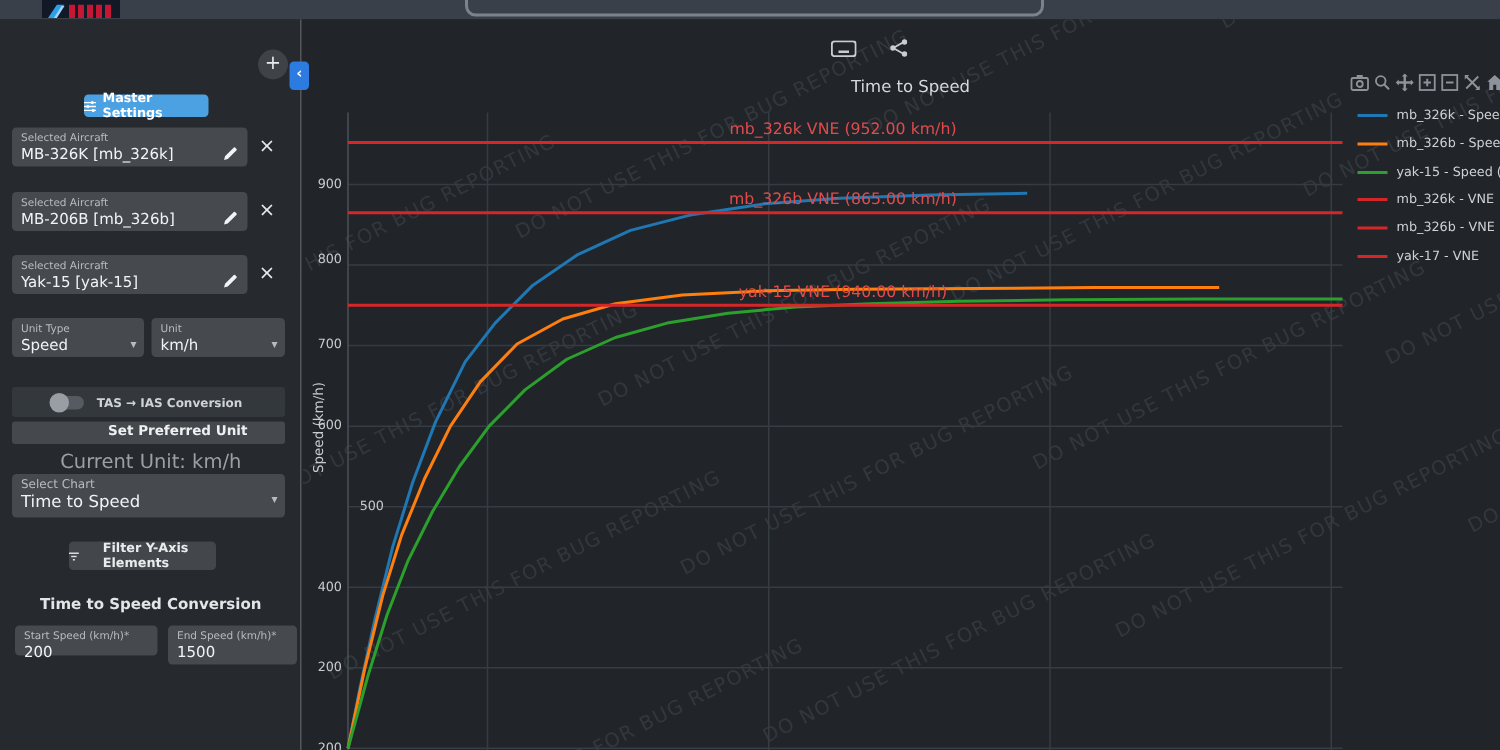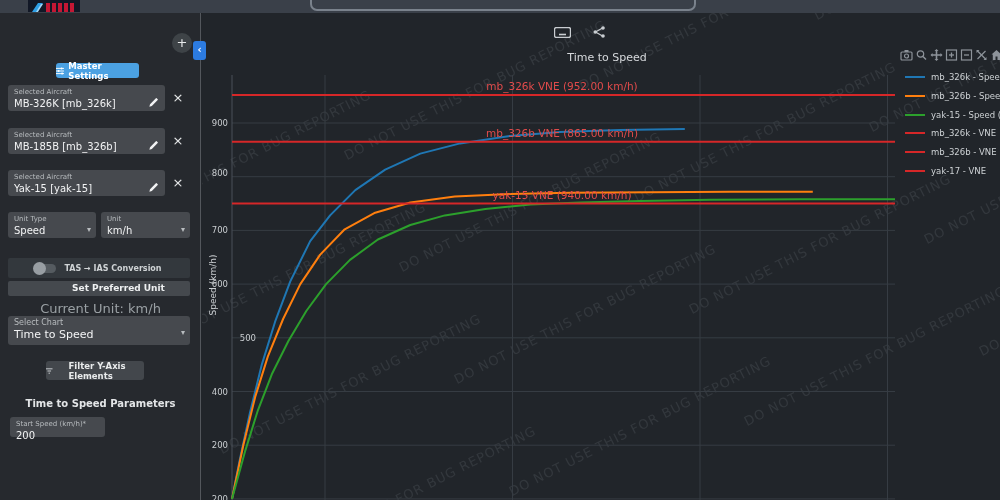--- a/index.html
+++ b/index.html
@@ -102,21 +102,21 @@
       <span class="pencil">
         <svg width="11" height="11" viewBox="0 0 12 12">
             <path d="M1.5 10.5 L2.2 7.8 L8.6 1.4 Q9 1 9.5 1.4 L10.6 2.5 Q11 3 10.6 3.4 L4.2 9.8 Z" fill="#f2f3f4"></path>
           </svg>
       </span>
     </div>
     <div class="xbtn s-abs" style="left:171px;top:78px;">×</div>
 
     <div class="card s-abs" style="left:8px;top:115px;width:157px;height:26px;">
       <div class="card-label">Selected Aircraft</div>
-      <div class="card-value">MB-185B [mb_326b]</div>
+      <div class="card-value">MB-206B [mb_326b]</div>
       <span class="pencil">
         <svg width="11" height="11" viewBox="0 0 12 12">
             <path d="M1.5 10.5 L2.2 7.8 L8.6 1.4 Q9 1 9.5 1.4 L10.6 2.5 Q11 3 10.6 3.4 L4.2 9.8 Z" fill="#f2f3f4"></path>
           </svg>
       </span>
     </div>
     <div class="xbtn s-abs" style="left:171px;top:121px;">×</div>
 
     <div class="card s-abs" style="left:8px;top:157px;width:157px;height:26px;">
       <div class="card-label">Selected Aircraft</div>
@@ -160,25 +160,29 @@
       <svg width="9" height="8" viewBox="0 0 9 8">
         <g stroke="#dadde0" stroke-width="1.2">
             <line x1="0" y1="1" x2="9" y2="1"></line>
             <line x1="2" y1="4" x2="7" y2="4"></line>
             <line x1="3.5" y1="7" x2="5.5" y2="7"></line>
           </g>
       </svg>
       <span>Filter Y-Axis Elements</span>
     </div>
 
-    <div id="params-title" class="s-abs">Time to Speed Parameters</div>
+    <div id="params-title" class="s-abs">Time to Speed Conversion</div>
 
     <div class="card s-abs" style="left:10px;top:404px;width:95px;height:20px;">
       <div class="card-label">Start Speed (km/h)*</div>
       <div class="card-value">200</div>
+    </div>
+    <div class="card s-abs" style="left:112px;top:404px;width:86px;height:26px;">
+      <div class="card-label">End Speed (km/h)*</div>
+      <div class="card-value">1500</div>
     </div>
   </div>
 
   <div id="collapse-btn">‹</div>
 
   <div id="chart">
     <div id="watermarks">
         <div class="wm" style="left: 38px; top: 147px;">DO NOT USE THIS FOR BUG REPORTING</div>
         <div class="wm" style="left: 273px; top: 77px;">DO NOT USE THIS FOR BUG REPORTING</div>
         <div class="wm" style="left: 508px; top: 7px;">DO NOT USE THIS FOR BUG REPORTING</div>

